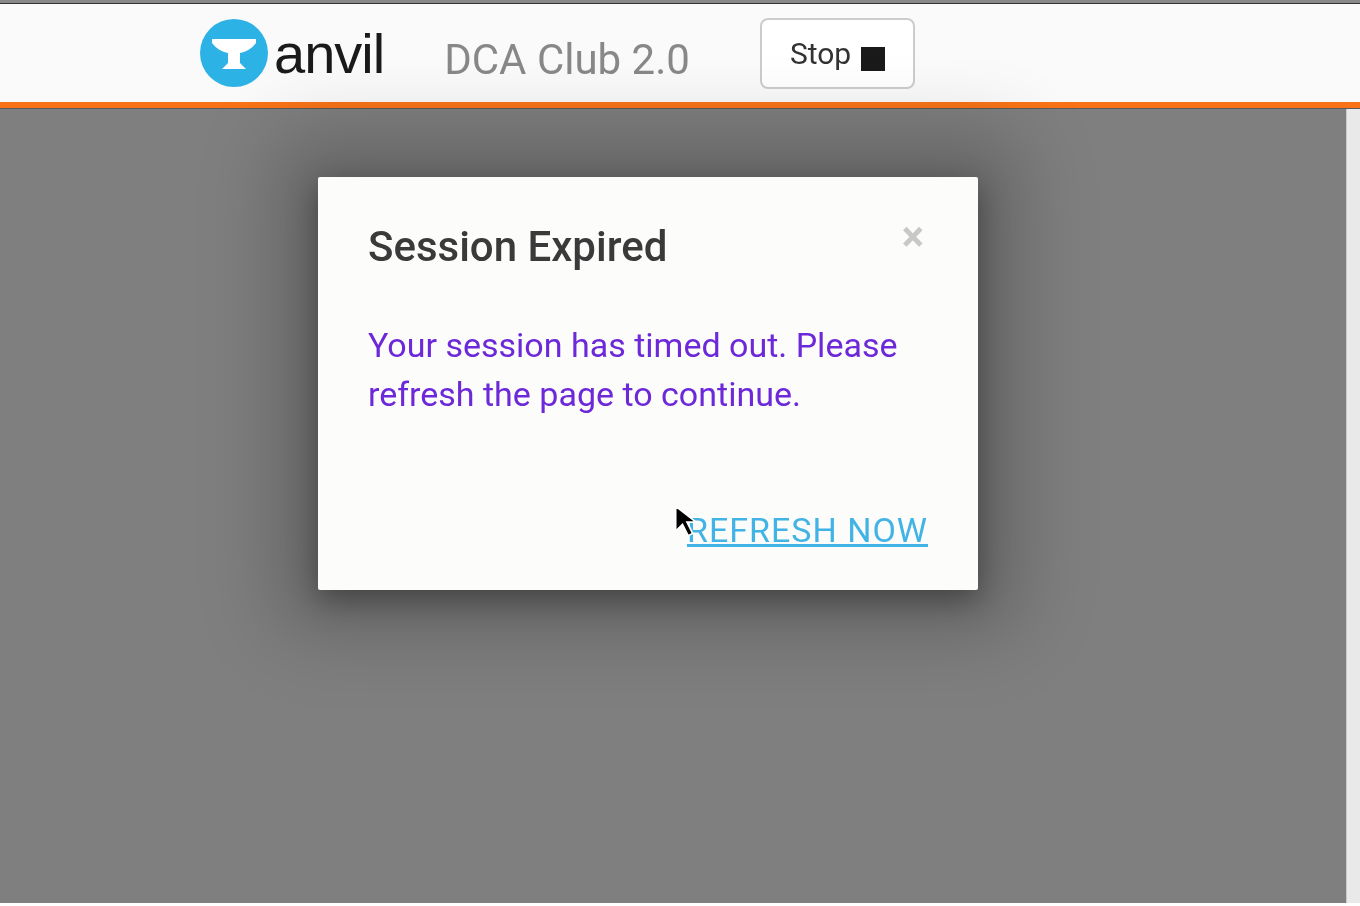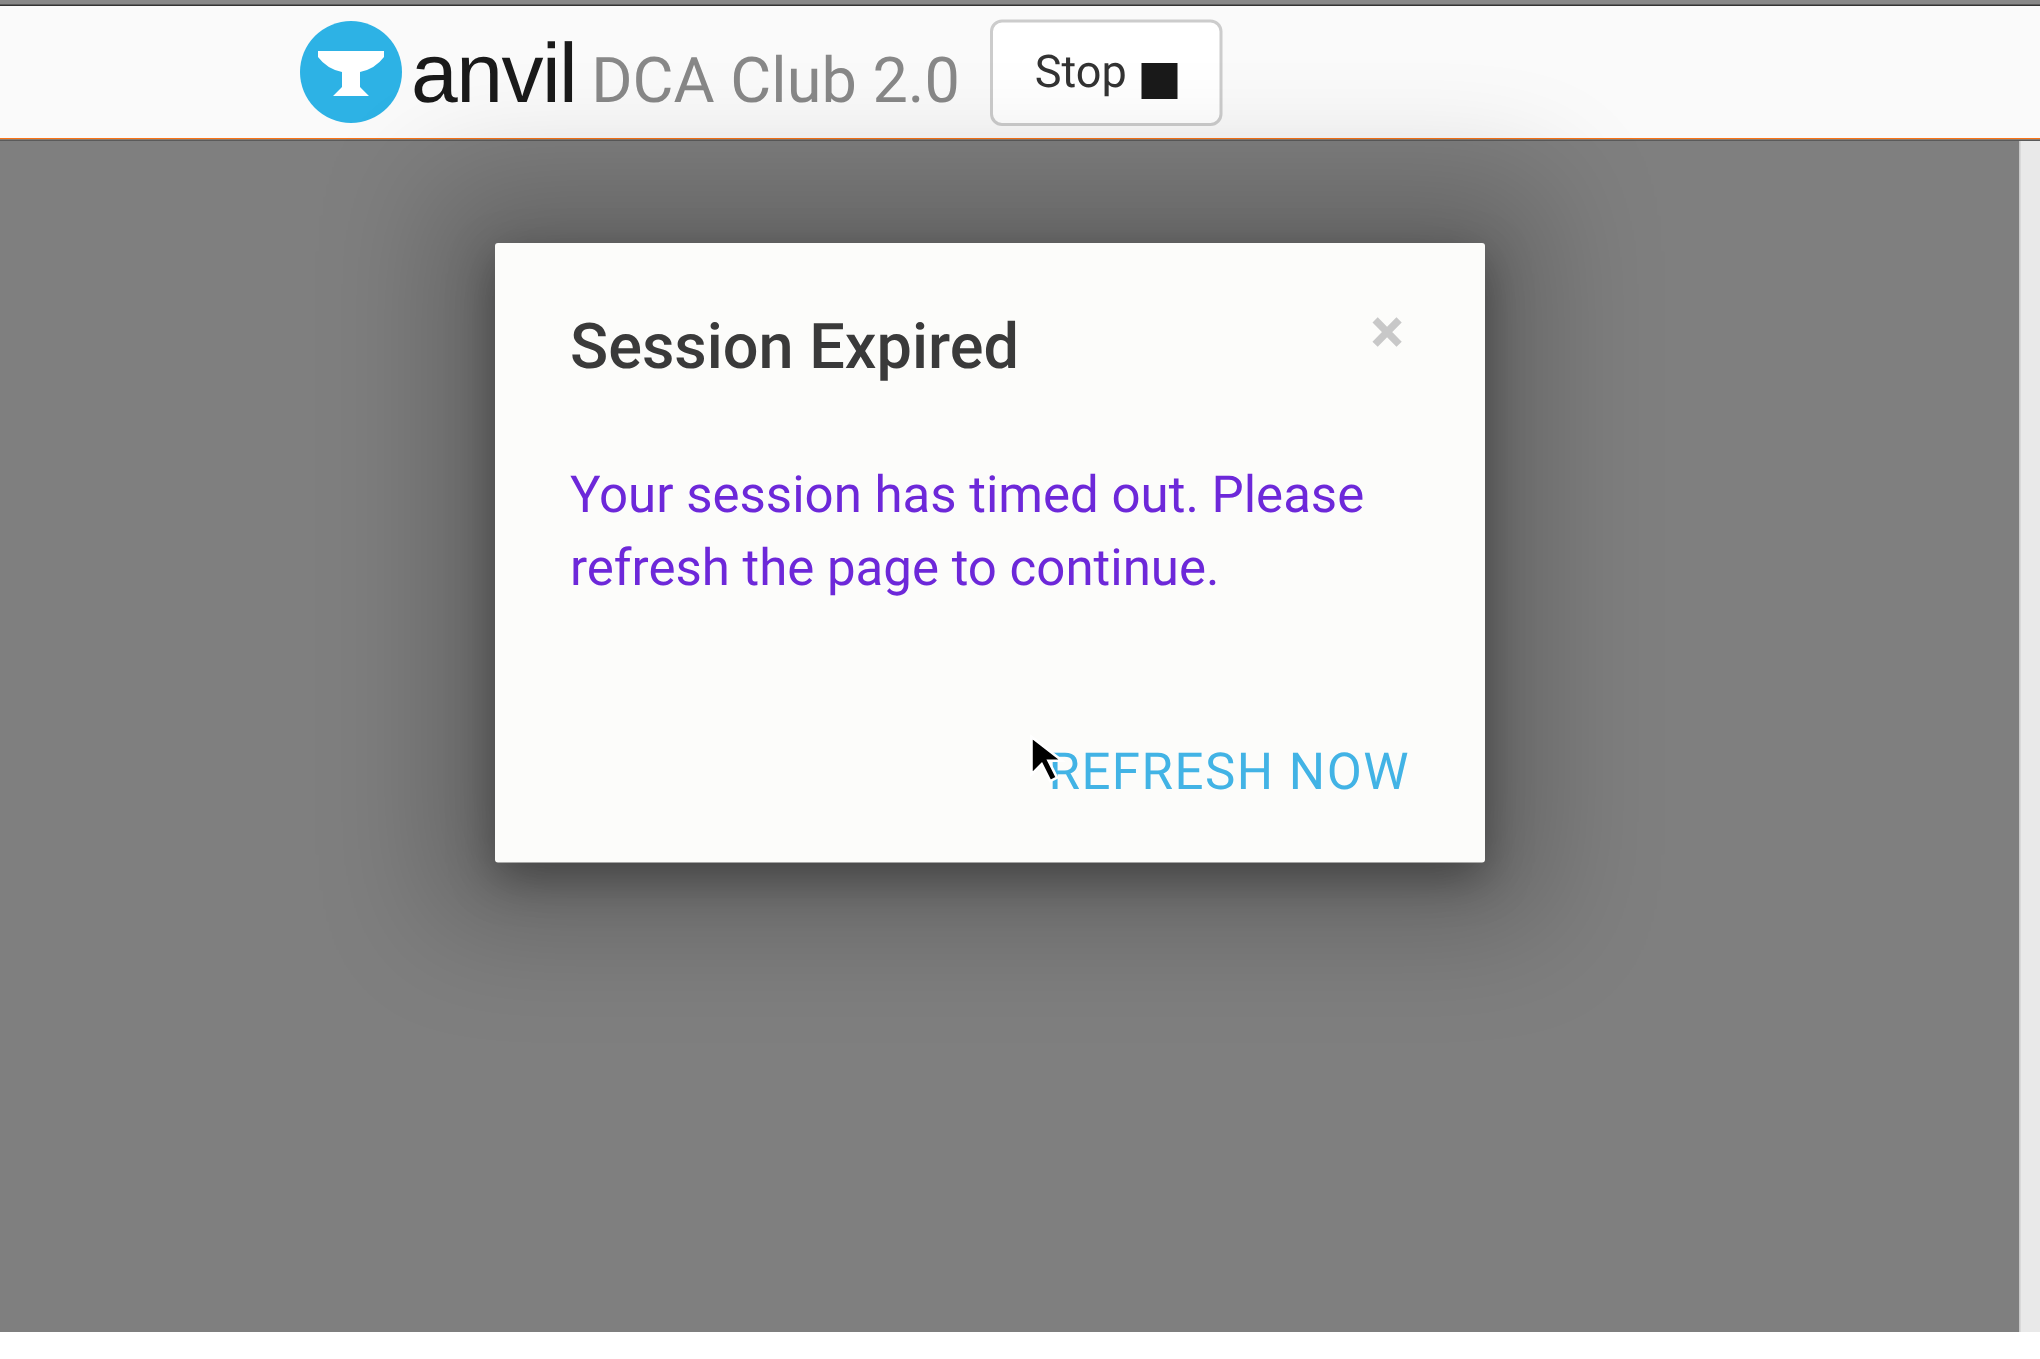--- a/index.html
+++ b/index.html
@@ -14,26 +14,27 @@
       overflow: hidden;
       background: #ffffff;
       position: relative;
     }
     .top-bar {
       height: 4px;
       background: #888;
       border-bottom: 1px solid #333;
     }
     .header {
-      height: 89px;
+      height: 104px;
       background: #fafafa;
-      border-bottom: 1px solid #f97316;
+      border-bottom: 6px solid #f97316;
       display: flex;
       align-items: center;
       padding-left: 200px;
+      gap: 50px;
     }
     .anvil-logo {
       display: flex;
       align-items: center;
       gap: 6px;
     }
     .anvil-logo .circle {
       width: 68px;
       height: 68px;
       border-radius: 50%;
@@ -82,21 +83,21 @@
     }
     .content-area {
       height: 795px;
       background: #7f7f7f;
       position: relative;
       display: flex;
       border-top: 1px solid #5a5a5a;
     }
     .modal {
       position: absolute;
-      left: 330px;
+      left: 318px;
       top: 68px;
       width: 660px;
       background: #fcfcfa;
       border-radius: 2px;
       box-shadow: 0 0 80px 40px rgba(0,0,0,0.22), 0 10px 30px rgba(0,0,0,0.35);
       padding: 45px 50px 40px 50px;
     }
     .modal-header {
       display: flex;
       justify-content: space-between;
@@ -129,20 +130,21 @@
     .refresh-button {
       font-size: 34px;
       color: #42b3e5;
       letter-spacing: 1px;
       cursor: pointer;
       text-transform: uppercase;
       background: none;
       border: none;
       font-family: inherit;
       font-weight: 400;
+      text-decoration: underline;
     }
     .cursor {
       position: absolute;
       top: 327px;
       left: 355px;
       pointer-events: none;
       z-index: 10;
     }
     .cursor svg {
       width: 28px;

